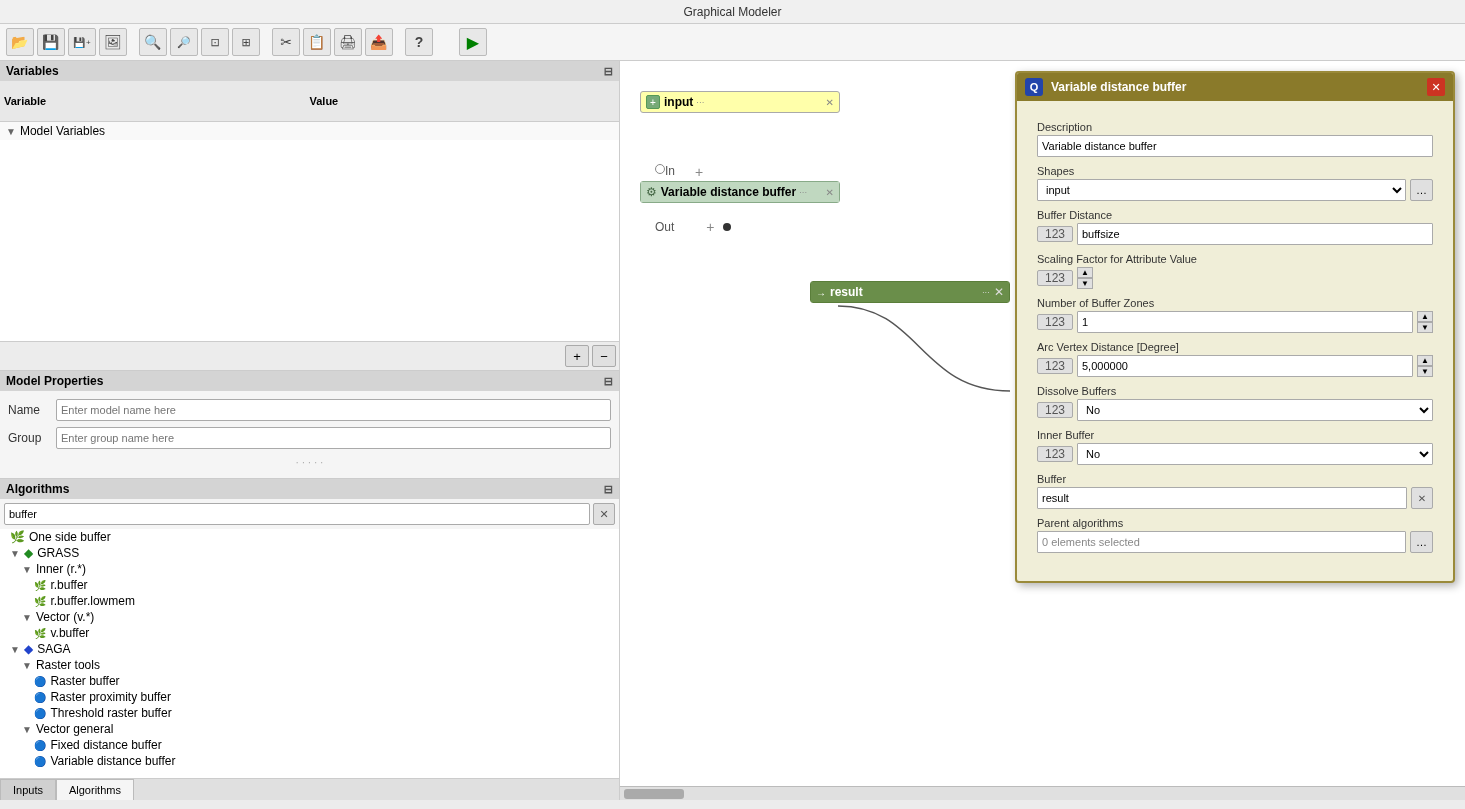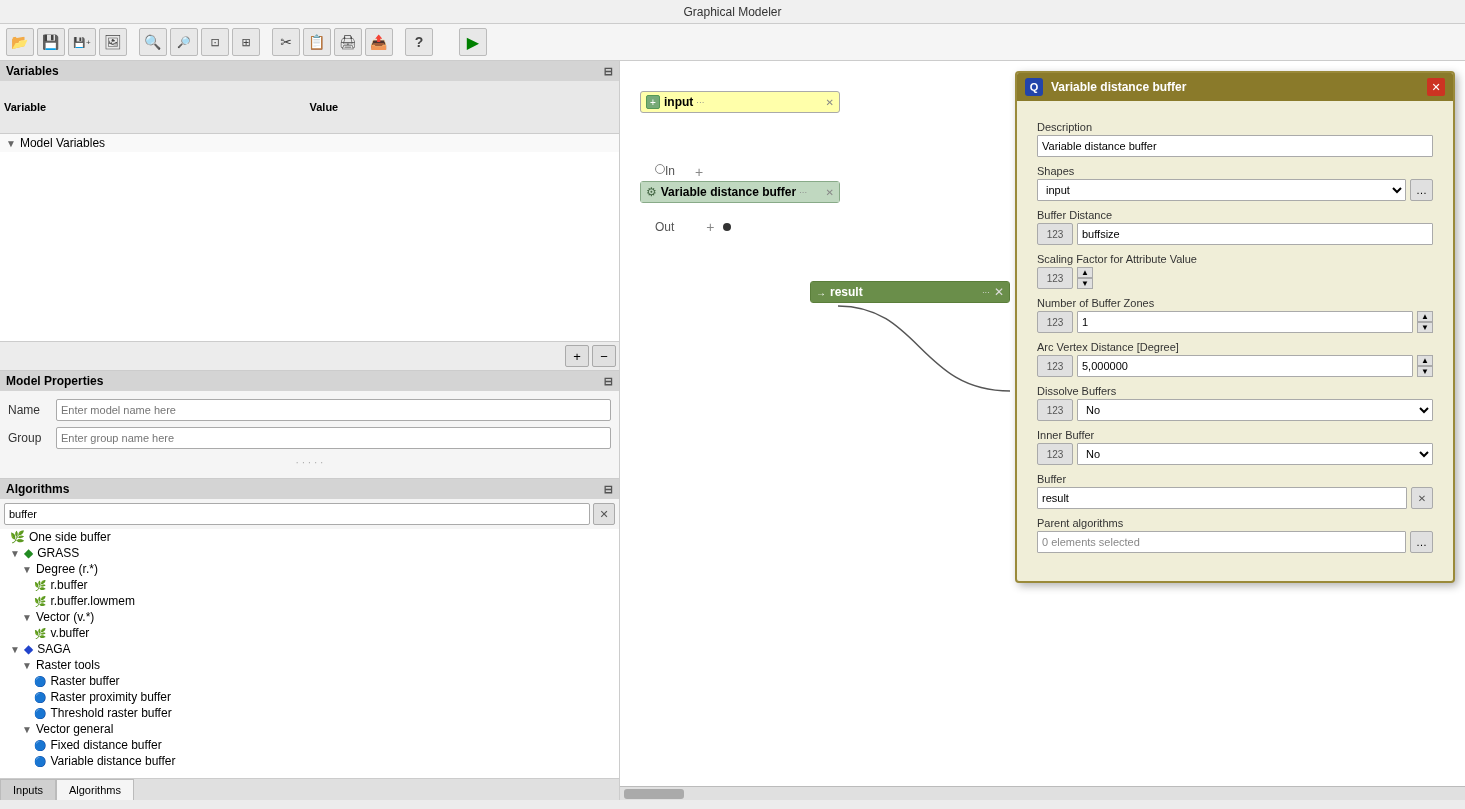--- a/index.html
+++ b/index.html
@@ -77,21 +77,21 @@
       flex-direction: column;
     }
     .variables-table {
       flex: 1;
       background: white;
     }
     .variables-table-header {
       display: flex;
       background: #e8e8e8;
       border-bottom: 1px solid #ccc;
-      padding: 20px 4px;
+      padding: 14px 4px;
     }
     .variables-table-header span {
       flex: 1;
       font-weight: bold;
       font-size: 11px;
     }
     .variables-tree-row {
       display: flex;
       align-items: center;
       padding: 2px 6px;
@@ -370,26 +370,26 @@
       font-size: 11px;
       border-radius: 1px;
     }
     .form-row-inline {
       display: flex;
       align-items: center;
       gap: 4px;
     }
     .form-num-badge {
       min-width: 36px;
-      height: 22px;
+      height: 16px;
       background: #e0e0e0;
       border: 1px solid #aaa;
       border-radius: 2px;
       display: flex; align-items: center; justify-content: center;
-      font-size: 10px;
+      font-size: 12px;
       color: #555;
       padding: 0 3px;
     }
     .form-input-flex {
       flex: 1;
       height: 22px;
       border: 1px solid #aaa;
       background: white;
       padding: 2px 4px;
       font-size: 11px;
@@ -544,21 +544,21 @@
         </div>
 
         <div class="tree-item tree-row tree-indent-1">
           <span class="tree-arrow">▼</span>
           <span class="tree-icon icon-grass">◆</span>
           <span>GRASS</span>
         </div>
 
         <div class="tree-item tree-row tree-indent-2">
           <span class="tree-arrow">▼</span>
-          <span>Degree (r.*)</span>
+          <span>Inner (r.*)</span>
         </div>
         <div class="tree-item tree-row tree-indent-3">
           <span class="tree-icon icon-raster">🌿</span>
           <span>r.buffer</span>
         </div>
         <div class="tree-item tree-row tree-indent-3">
           <span class="tree-icon icon-raster">🌿</span>
           <span>r.buffer.lowmem</span>
         </div>
 

